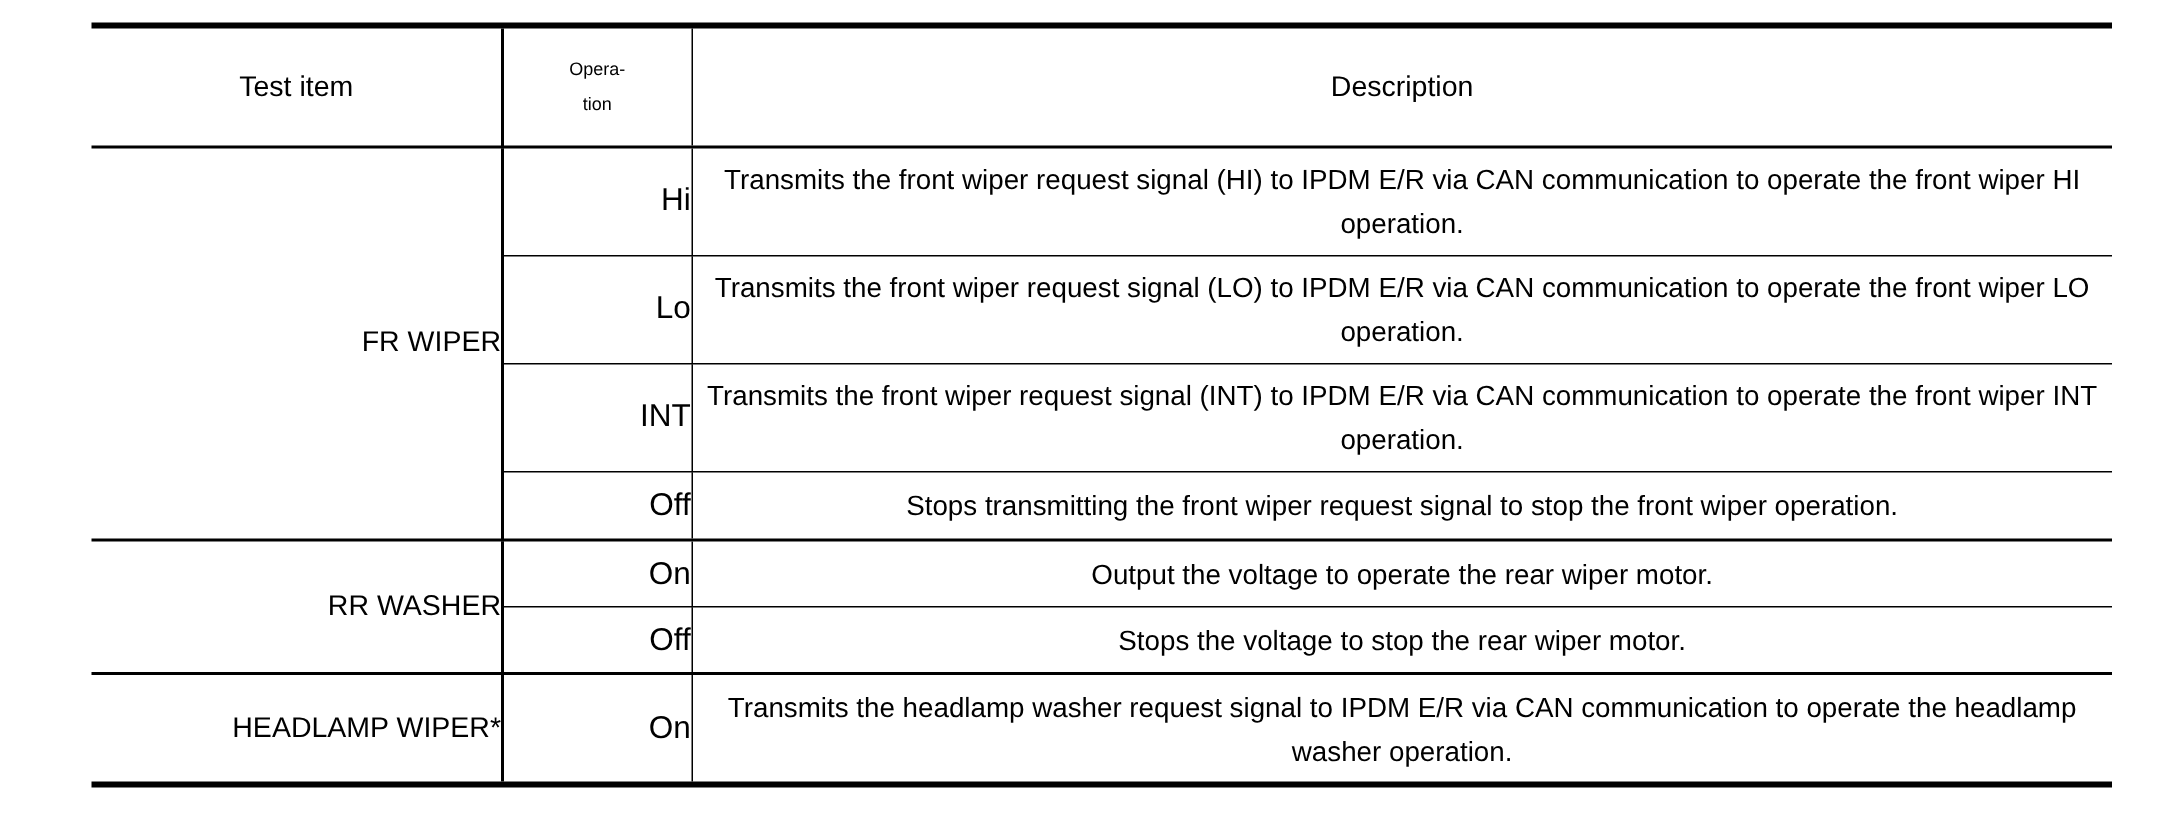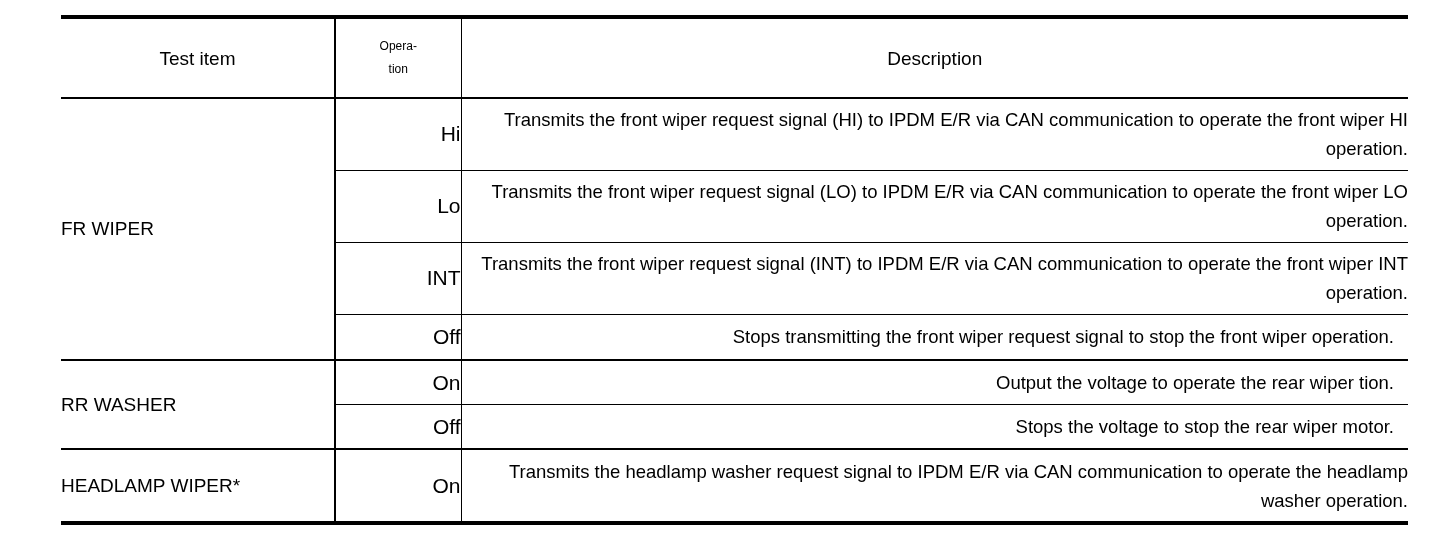--- a/index.html
+++ b/index.html
@@ -56,31 +56,31 @@
   
   .hdr {
     text-align: center;
     font-size: 19px;
     line-height: 23px;
     height: 78px;
   }
   .hdr-op { font-size: 12px; }
 
   .item-cell {
-    text-align: left;
+    text-align: right;
     font-size: 19px;
     line-height: 24px;
   }
   .op-cell {
     text-align: right;
     font-size: 21px;
     line-height: 24px;
   }
   .desc-cell {
-    text-align: right;
+    text-align: center;
     font-size: 18.5px;
     line-height: 29px;
     padding: 9px 14px 9px 14px;
   }
   .desc-cell.one-line {
     padding: 7px 14px 7px 14px;
   }
 
   
   .r-hi   { height: 72px; }
@@ -144,21 +144,21 @@
         </tr>
 
         <tr class="r-off">
           <td class="op-cell rule-med vsep-op">Off</td>
           <td class="desc-cell one-line rule-med">Stops transmitting the front wiper request signal to stop the front wiper operation.</td>
         </tr>
 
         <tr class="r-on1">
           <td class="item-cell rule-med vsep-item" rowspan="2">RR WASHER</td>
           <td class="op-cell rule-thin vsep-op">On</td>
-          <td class="desc-cell one-line rule-thin">Output the voltage to operate the rear wiper tion.</td>
+          <td class="desc-cell one-line rule-thin">Output the voltage to operate the rear wiper motor.</td>
         </tr>
 
         <tr class="r-off2">
           <td class="op-cell rule-med vsep-op">Off</td>
           <td class="desc-cell one-line rule-med">Stops the voltage to stop the rear wiper motor.</td>
         </tr>
 
         <tr class="r-hw">
           <td class="item-cell rule-bottom vsep-item">HEADLAMP WIPER*</td>
           <td class="op-cell rule-bottom vsep-op">On</td>

